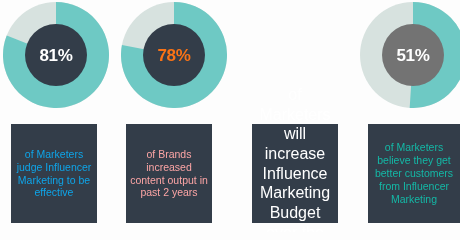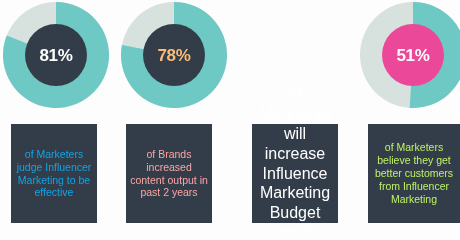--- a/index.html
+++ b/index.html
@@ -114,42 +114,42 @@
     </div>
   </div>
 
   <div class="stat-group g1">
     <div class="donut-wrap">
       <svg class="donut-svg" viewBox="0 0 106 106">
         <circle class="donut-track" cx="53" cy="53" r="53" fill="#d7e2df"></circle>
         <path class="donut-arc" d="M 53 53 L 53 0 A 53 53 0 1 1 0.939 43.069 Z" fill="#6ec9c4"></path>
       </svg>
       <div class="donut-hub" style="background: rgb(51, 61, 73);">
-        <span class="donut-value" style="color: #fdba74;">78%</span>
+        <span class="donut-value" style="color: #f97316;">78%</span>
       </div>
     </div>
     <div class="caption-box" style="background: rgb(51, 61, 73); color: #fca5a5;">
       <span class="caption-text">of Brands increased content output in past 2 years</span>
     </div>
   </div>
 
   <div class="stat-group g2">
     <div class="caption-box" style="background: rgb(51, 61, 73); color: rgb(255, 255, 255);">
       <span class="caption-text">of Marketers will increase Influence Marketing Budget over the next year</span>
     </div>
   </div>
 
   <div class="stat-group g3">
     <div class="donut-wrap">
       <svg class="donut-svg" viewBox="0 0 106 106">
         <circle class="donut-track" cx="53" cy="53" r="53" fill="#d7e2df"></circle>
         <path class="donut-arc" d="M 53 53 L 53 0 A 53 53 0 1 1 49.672 105.895 Z" fill="#6ec9c4"></path>
       </svg>
-      <div class="donut-hub" style="background: #ec4899; text-align: center;">
+      <div class="donut-hub" style="background: #737373; text-align: center;">
         <span class="donut-value" style="color: rgb(255, 255, 255);">51%</span>
       </div>
     </div>
-    <div class="caption-box" style="background: rgb(51, 61, 73); color: #bef264;">
+    <div class="caption-box" style="background: rgb(51, 61, 73); color: #14b8a6;">
       <span class="caption-text">of Marketers believe they get better customers from Influencer Marketing</span>
     </div>
   </div>
 
 </div>
 
 </body></html>

